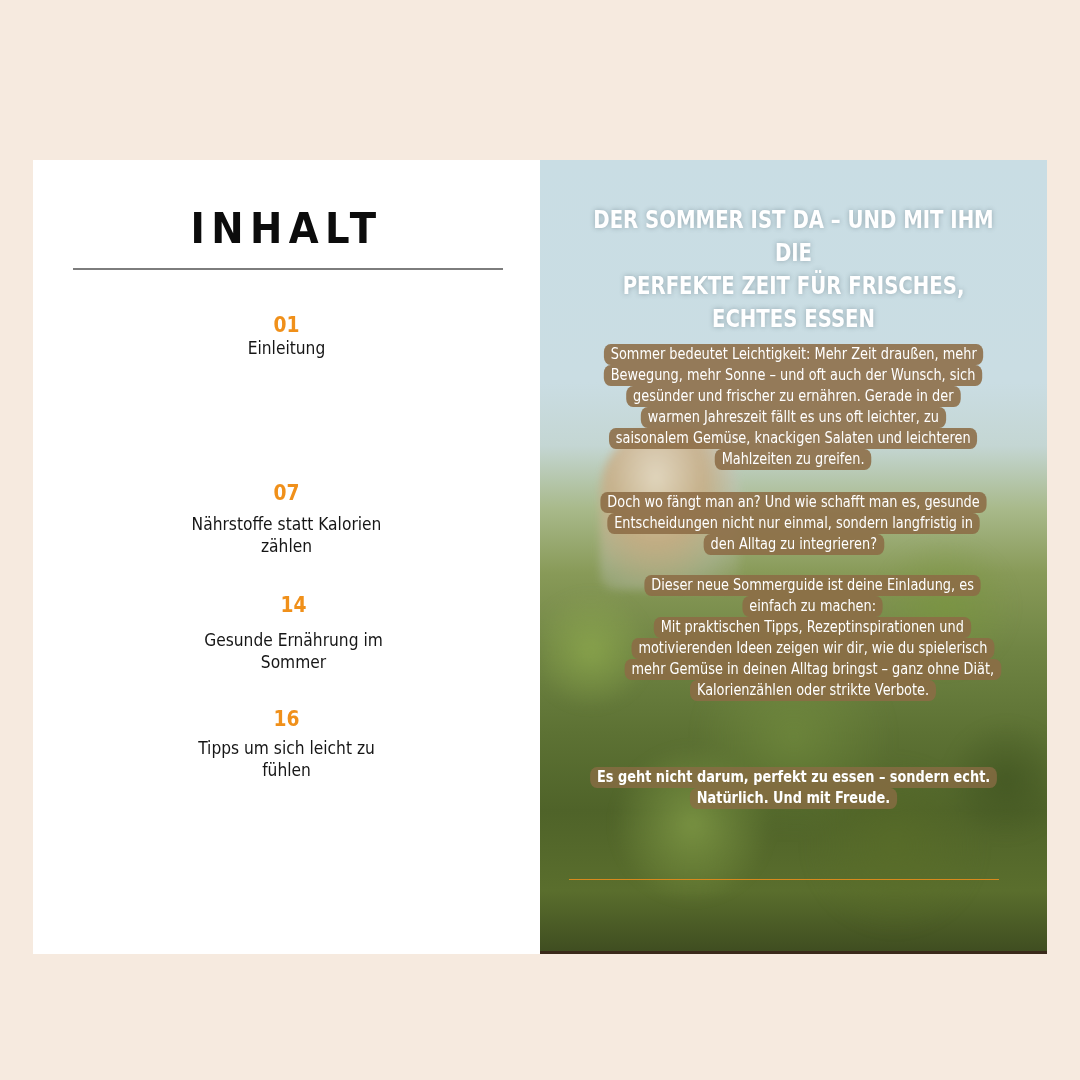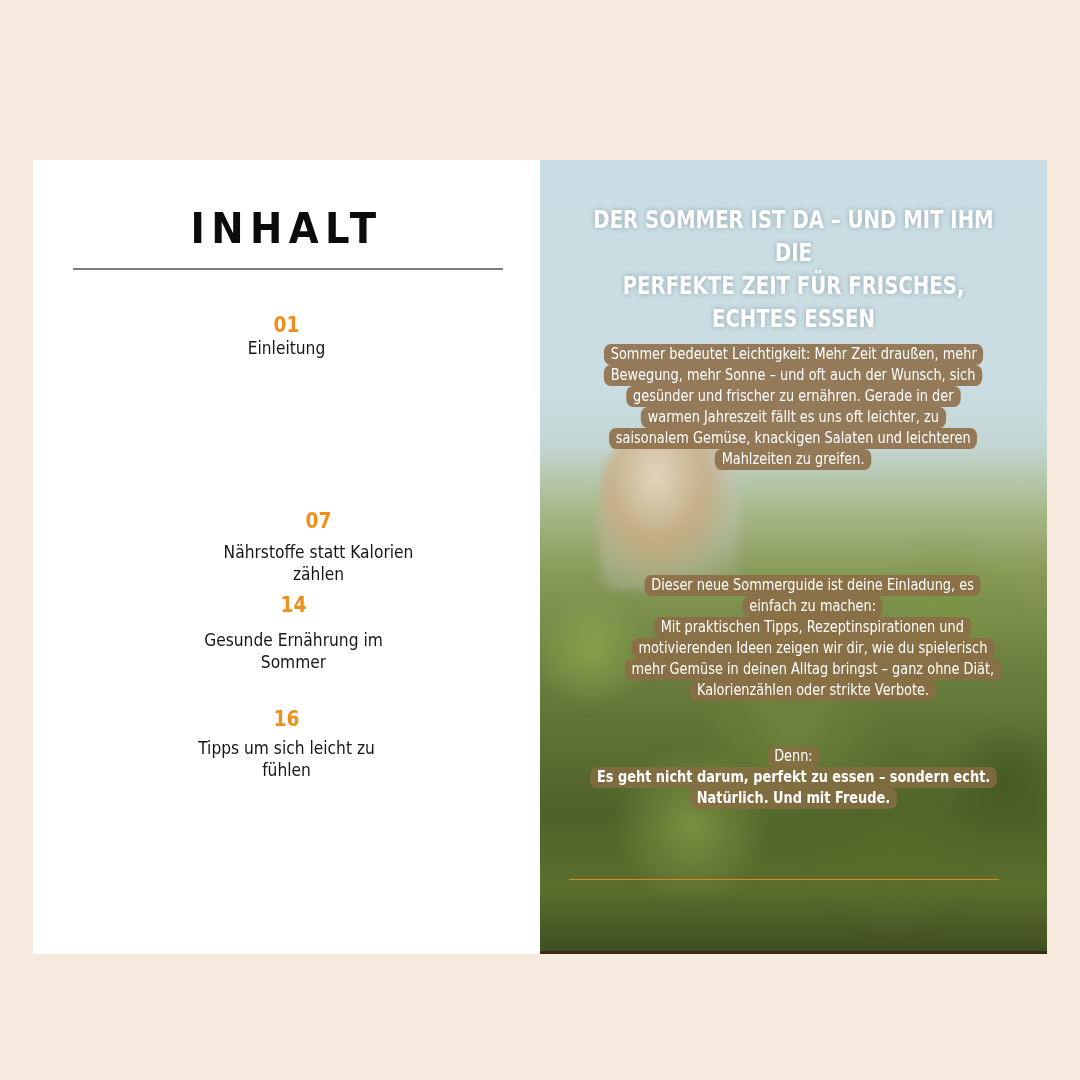--- a/index.html
+++ b/index.html
@@ -144,21 +144,21 @@
   <div class="left-page">
     <div class="toc-title">INHALT</div>
     <div class="toc-rule"></div>
 
     <div class="toc-entry" style="top:153px;">
       <span class="toc-num">01</span>
       <span class="toc-label">Einleitung</span>
     </div>
 
 
-    <div class="toc-entry" style="top:349px;margin-left:32px;">
+    <div class="toc-entry" style="top:321px;">
       <span class="toc-num">07</span>
       <span class="toc-label" style="margin-top:8px;">Nährstoffe statt Kalorien zählen</span>
     </div>
 
     <div class="toc-entry" style="top:433px;padding-left:14px;">
       <span class="toc-num">14</span>
       <span class="toc-label" style="margin-top:12px;">Gesunde Ernährung im Sommer</span>
     </div>
 
     <div class="toc-entry" style="top:547px;">
@@ -180,33 +180,35 @@
 
     <div class="para" style="top:184px;">
       <span class="line">Sommer bedeutet Leichtigkeit: Mehr Zeit draußen, mehr</span><br>
       <span class="line">Bewegung, mehr Sonne – und oft auch der Wunsch, sich</span><br>
       <span class="line">gesünder und frischer zu ernähren. Gerade in der</span><br>
       <span class="line">warmen Jahreszeit fällt es uns oft leichter, zu</span><br>
       <span class="line">saisonalem Gemüse, knackigen Salaten und leichteren</span><br>
       <span class="line">Mahlzeiten zu greifen.</span>
     </div>
 
+    <div class="para" style="top:332px;">
+      <span class="line">Doch wo fängt man an? Und wie schafft man es, gesunde</span><br>
+      <span class="line">Entscheidungen nicht nur einmal, sondern langfristig in</span><br>
+      <span class="line">den Alltag zu integrieren?</span>
+    </div>
 
     <div class="para" style="top:415px;margin-left:19px;">
       <span class="line">Dieser neue Sommerguide ist deine Einladung, es</span><br>
       <span class="line">einfach zu machen:</span><br>
       <span class="line">Mit praktischen Tipps, Rezeptinspirationen und</span><br>
       <span class="line">motivierenden Ideen zeigen wir dir, wie du spielerisch</span><br>
       <span class="line">mehr Gemüse in deinen Alltag bringst – ganz ohne Diät,</span><br>
       <span class="line">Kalorienzählen oder strikte Verbote.</span>
     </div>
 
-    <div class="para denn" style="top:586px;">
-      <span class="line">Denn:</span>
-    </div>
 
     <div class="para bold" style="top:607px;">
       <span class="line">Es geht nicht darum, perfekt zu essen – sondern echt.</span><br>
       <span class="line">Natürlich. Und mit Freude.</span>
     </div>
 
     <div class="orange-rule"></div>
     <div class="bottom-strip"></div>
   </div>
 </div>

